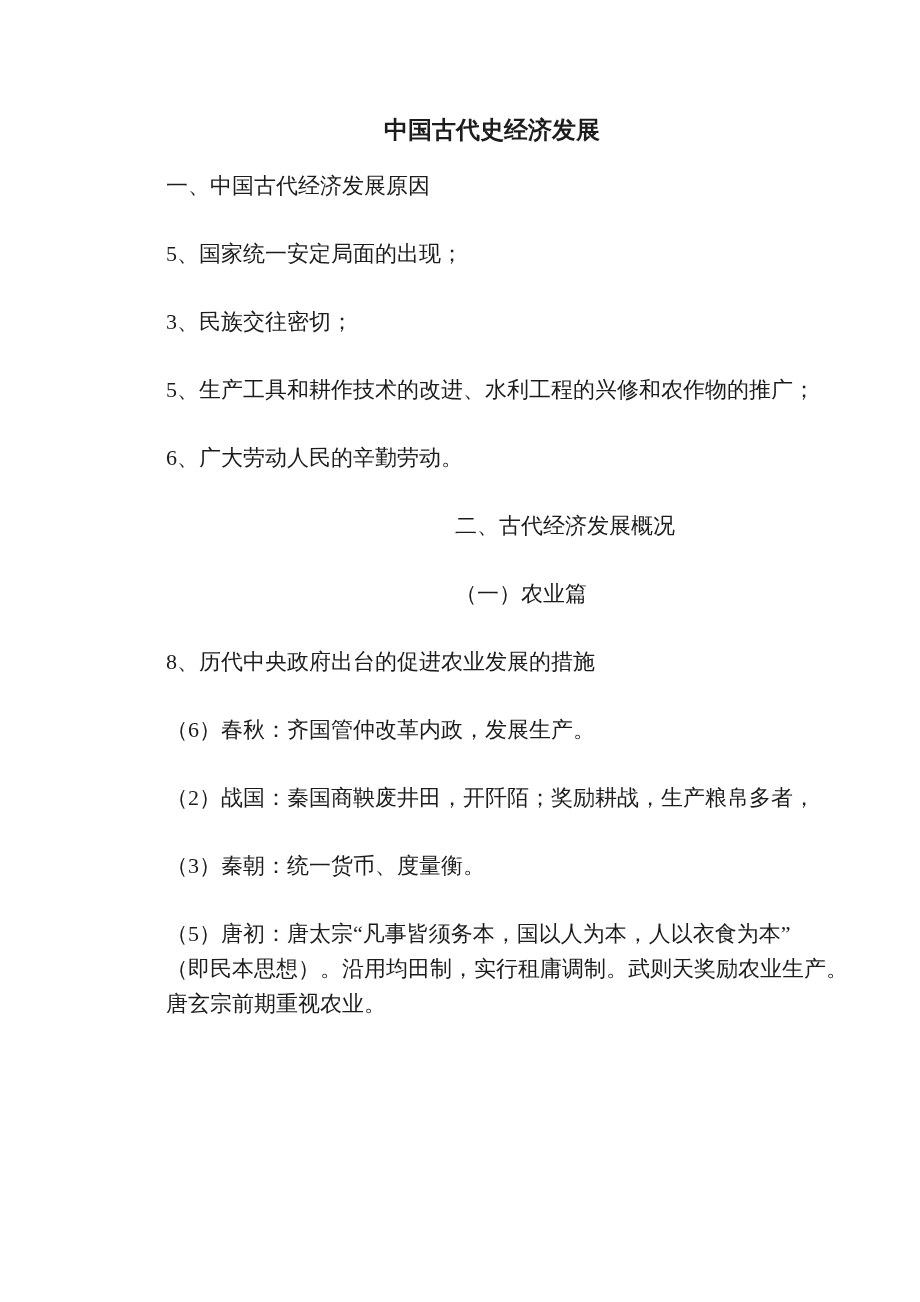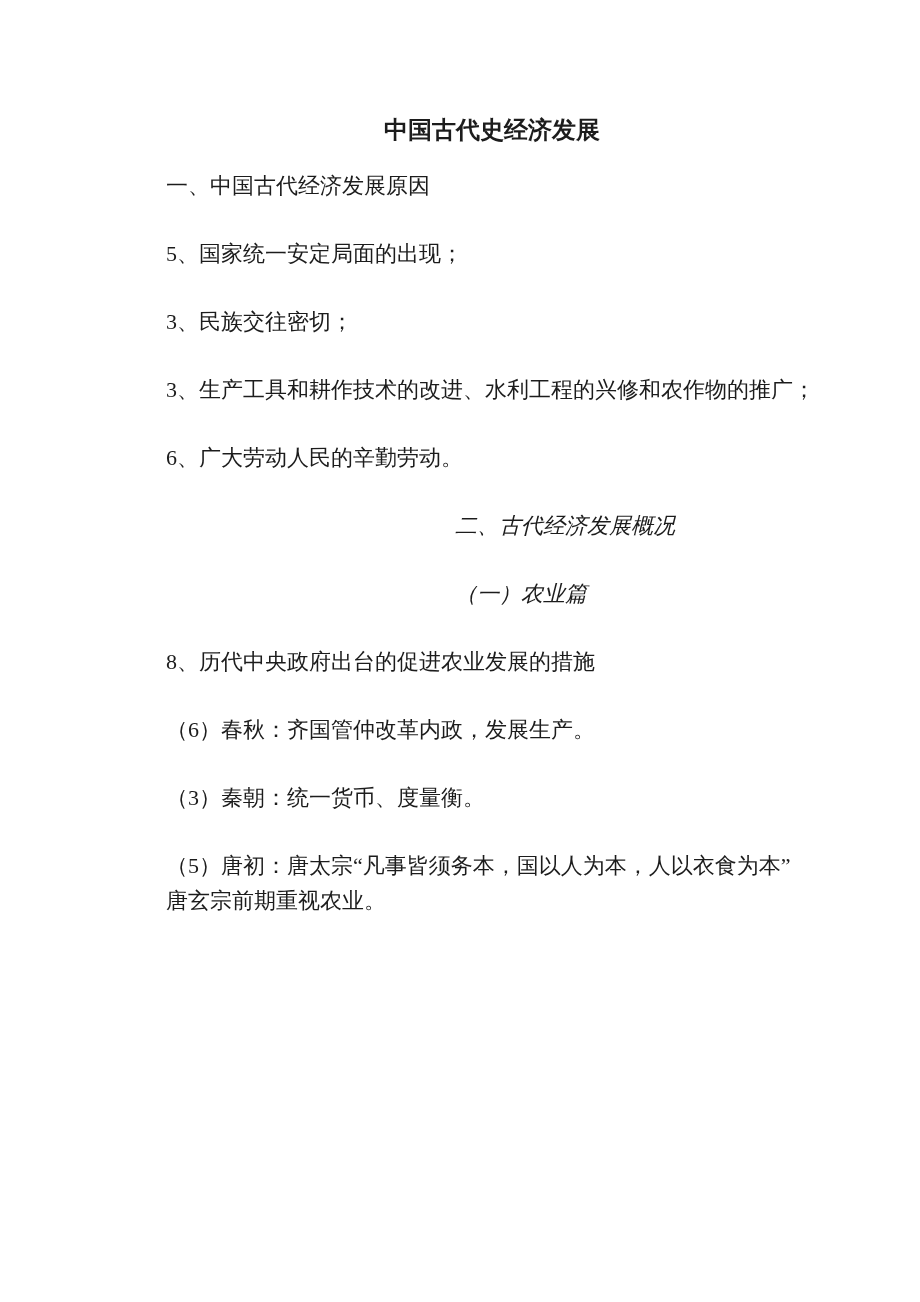--- a/index.html
+++ b/index.html
@@ -37,21 +37,20 @@
     line-height: 35px;
     font-weight: normal;
   }
   .line {
     display: block;
     white-space: nowrap;
   }
   
   .ind .line {
     margin-left: 289px;
-    font-style: italic;
   }
 </style>
 </head>
 <body>
 
 <div class="page">
 
   <h1 class="doc-title">中国古代史经济发展</h1>
 
   <p class="para">
@@ -62,21 +61,21 @@
     <span class="line">5、国家统一安定局面的出现；</span>
   </p>
 
 
   <p class="para">
     <span class="line">3、民族交往密切；</span>
   </p>
 
 
   <p class="para">
-    <span class="line">3、生产工具和耕作技术的改进、水利工程的兴修和农作物的推广；</span>
+    <span class="line">5、生产工具和耕作技术的改进、水利工程的兴修和农作物的推广；</span>
   </p>
 
   <p class="para">
     <span class="line">6、广大劳动人民的辛勤劳动。</span>
   </p>
 
   <p class="para ind">
     <span class="line">二、古代经济发展概况</span>
   </p>
 
@@ -86,24 +85,26 @@
 
   <p class="para">
     <span class="line">8、历代中央政府出台的促进农业发展的措施</span>
   </p>
 
   <p class="para">
     <span class="line">（6）春秋：齐国管仲改革内政，发展生产。</span>
   </p>
 
   <p class="para">
+    <span class="line">（2）战国：秦国商鞅废井田，开阡陌；奖励耕战，生产粮帛多者，</span>
   </p>
 
   <p class="para">
     <span class="line">（3）秦朝：统一货币、度量衡。</span>
   </p>
 
   <p class="para">
     <span class="line">（5）唐初：唐太宗“凡事皆须务本，国以人为本，人以衣食为本”</span>
+    <span class="line">（即民本思想）。沿用均田制，实行租庸调制。武则天奖励农业生产。</span>
     <span class="line">唐玄宗前期重视农业。</span>
   </p>
 
 </div>
 
 </body></html>

